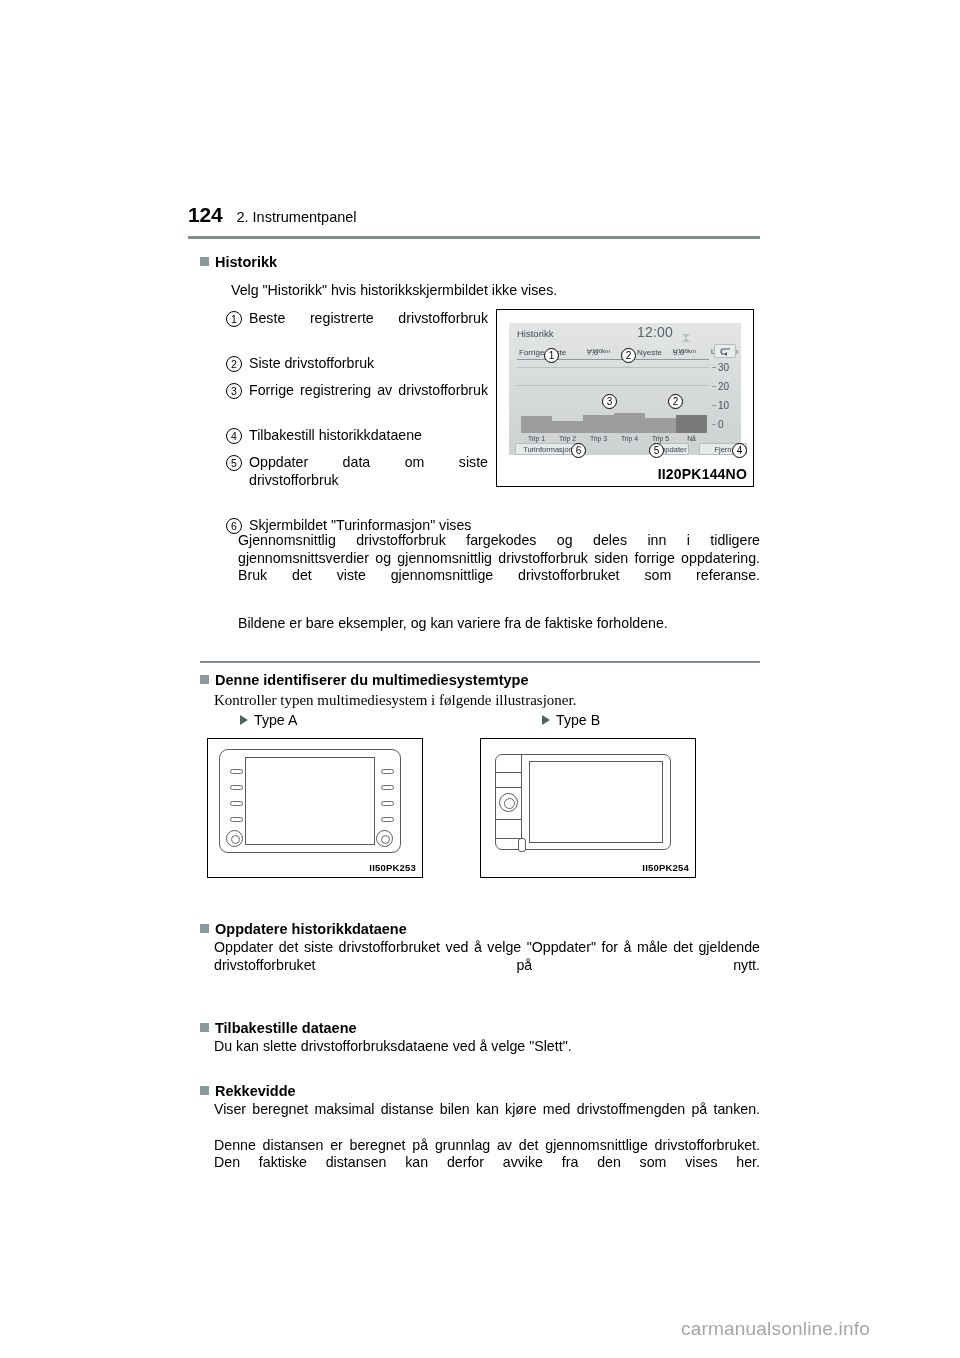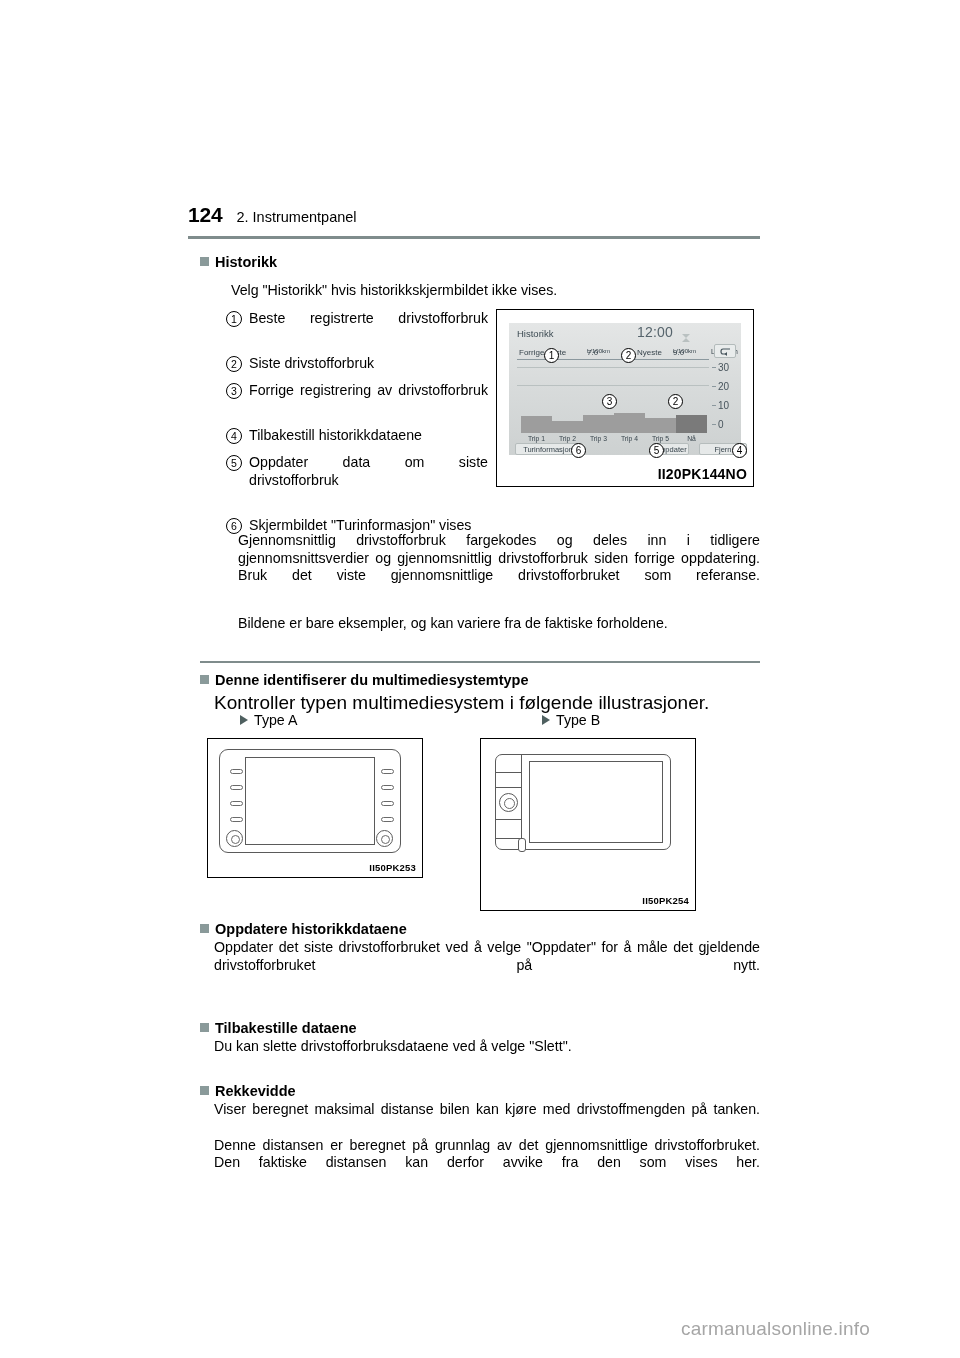--- a/index.html
+++ b/index.html
@@ -260,21 +260,22 @@
   }
 
   
   .s-multimedia {
     position: absolute;
     left: 200px; top: 672px;
     width: 560px;
   }
   .s-multimedia .sub {
     margin: 4px 0 0 14px;
-    font-size: 19px;
+    font-size: 15px;
+    font-family: Liberation Serif, serif;
   }
   .typerow {
     position: absolute;
     left: 200px; top: 712px;
     width: 560px;
     display: flex;
     gap: 44px;
   }
   .typelabel {
     font-size: 14.2px;
@@ -290,21 +291,21 @@
     border-bottom: 5px solid transparent;
     margin-right: 6px;
   }
 
   .unitbox {
     position: absolute;
     border: 1px solid #000;
     background: #fff;
   }
   .unit-a { left: 207px; top: 738px; width: 216px; height: 140px; }
-  .unit-b { left: 480px; top: 738px; width: 216px; height: 173px; }
+  .unit-b { left: 480px; top: 738px; width: 216px; height: 140px; }
   .unitcode {
     position: absolute;
     right: 6px; bottom: 4px;
     font-size: 9.5px;
     font-weight: bold;
     letter-spacing: .2px;
   }
 
   
   .a-bezel {

